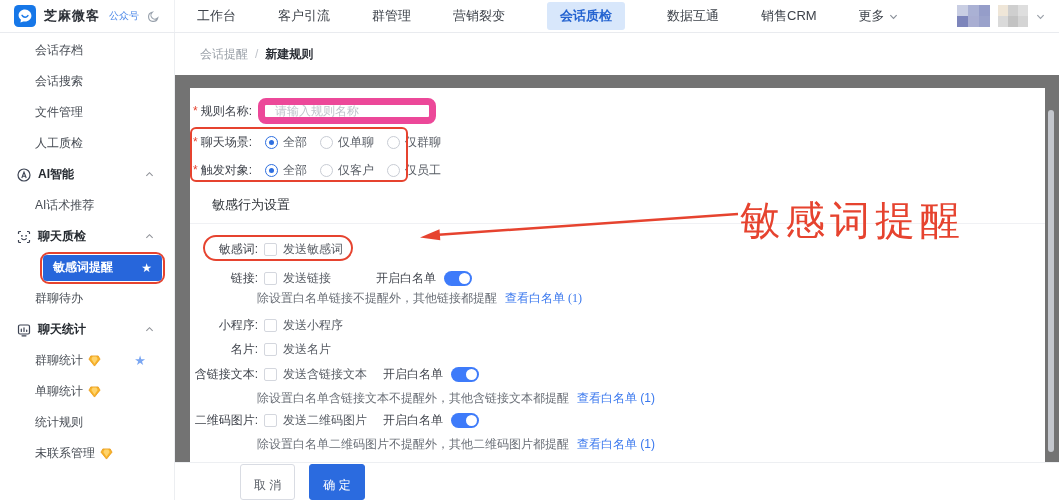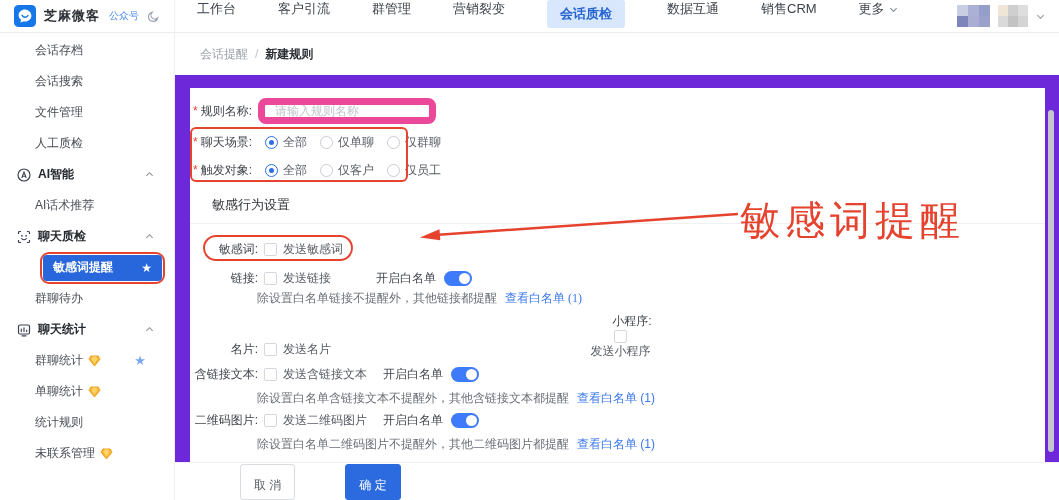--- a/index.html
+++ b/index.html
@@ -8,21 +8,21 @@
   #app { position:relative; width:1059px; height:500px; overflow:hidden; background:#fff; }
 
   
   .topbar { position:absolute; left:0; top:0; width:1059px; height:33px; background:#fff;
             border-bottom:1px solid #e9ebef; display:flex; align-items:center; z-index:5; }
   .brand-area { width:175px; height:100%; display:flex; align-items:center; padding-left:12px; border-right:1px solid #eef0f3; }
   .logo { width:22px; height:22px; margin-left:2px; flex:none; }
   .brand { font-size:13px; font-weight:bold; color:#2b2f36; margin-left:8px; letter-spacing:1px; }
   .brand-tag { font-size:10px; color:#4a87e8; margin-left:9px; }
   .moon { margin-left:8px; display:flex; align-items:center; }
-  .topnav { display:flex; align-items:flex-start; gap:42px; margin-left:22px; height:100%; }
+  .topnav { display:flex; align-items:center; gap:42px; margin-left:22px; height:100%; }
   .nav-item { font-size:13px; color:#3d424a; cursor:pointer; display:flex; align-items:center; gap:4px; white-space:nowrap; }
   .nav-item.active { background:#d8e7fb; color:#2463d0; font-weight:bold; padding:5px 13px; border-radius:3px; }
   .user-area { margin-left:auto; margin-right:14px; display:flex; align-items:center; gap:8px; }
   .mosaic { display:grid; grid-template-columns:repeat(3,1fr); grid-template-rows:repeat(2,1fr); width:33px; height:22px; }
   .m1 i:nth-child(1){background:#c9cee3}.m1 i:nth-child(2){background:#aab1d4}.m1 i:nth-child(3){background:#959dc9}
   .m1 i:nth-child(4){background:#7d85bb}.m1 i:nth-child(5){background:#a9aed2}.m1 i:nth-child(6){background:#9aa2cb}
   .m2 { width:30px; }
   .m2 i:nth-child(1){background:#efe6d8}.m2 i:nth-child(2){background:#cfcfcf}.m2 i:nth-child(3){background:#dedede}
   .m2 i:nth-child(4){background:#dadada}.m2 i:nth-child(5){background:#c3c3c3}.m2 i:nth-child(6){background:#d4d4d4}
 
@@ -36,21 +36,21 @@
   .s-chev { margin-left:auto; margin-right:20px; display:flex; align-items:center; }
   .gem { margin-left:5px; display:flex; align-items:center; }
   .star-blue { margin-left:auto; margin-right:28px; color:#7aa6f2; font-size:13px; }
   .active-row { height:31px; display:flex; align-items:center; }
   .red-ring { margin-left:40px; width:125px; border:2px solid #e6432f; border-radius:9px; padding:1px; }
   .active-item { height:26px; background:#2766db; border-radius:4px; display:flex; align-items:center;
                  padding:0 10px; color:#fff; font-weight:bold; font-size:12px; }
   .star-w { margin-left:auto; color:#fff; font-size:12px; }
 
   
-  .main { position:absolute; left:175px; top:33px; width:884px; height:467px; background:#6d28d9; }
+  .main { position:absolute; left:175px; top:33px; width:884px; height:467px; background:#737373; }
   .crumbbar { position:absolute; left:0; top:0; width:884px; height:42px; background:#fff;
               display:flex; align-items:center; padding-left:25px; font-size:12px; }
   .crumb-parent { color:#9aa0a8; cursor:pointer; }
   .crumb-sep { color:#c0c4cb; margin:0 7px; }
   .crumb-cur { color:#2b2f36; font-weight:bold; }
   .card { position:absolute; left:15px; top:55px; width:855px; height:374px; background:#fff; }
   .f-row { position:absolute; left:0; right:0; height:24px; display:flex; align-items:center; font-size:12px; color:#565b63; }
   .f-lbl { flex:none; text-align:right; color:#41454d; }
   .w62 { width:62px; } .w68 { width:68px; }
   .req { color:#e6432f; font-style:normal; margin-right:3px; }
@@ -68,21 +68,21 @@
   .toggle { margin-left:8px; width:28px; height:15px; border-radius:8px; background:#3e7bfa; position:relative; cursor:pointer; flex:none; }
   .toggle .knob { position:absolute; right:2px; top:2px; width:11px; height:11px; border-radius:50%; background:#fff; }
   .section-title { position:absolute; left:10px; top:108px; font-size:13px; color:#2f3338;margin-left:12px; }
   .divider { position:absolute; left:0; right:0; top:135px; border-top:1px solid #f0f1f4; }
   .note-row { position:absolute; left:67px; height:16px; display:flex; align-items:center; font-size:12px; color:#6b7078; }
   .wl-link { color:#3a78ee; margin-left:8px; cursor:pointer; text-decoration:none; }
   .footbar { position:absolute; left:0; top:429px; width:884px; height:38px; background:#fff;
              border-top:1px solid #edeff2; display:flex; align-items:center; padding-left:65px; gap:14px; }
   .btn { height:36px; padding:12px 13px; border-radius:3px; font-size:12px; cursor:pointer; font-family:inherit; }
   .btn-cancel { background:#fff; border:1px solid #d9dce3; color:#565b63; }
-  .btn-ok { background:#2b6bdf; border:1px solid #2b6bdf; color:#fff;margin-left:36px; }
+  .btn-ok { background:#2b6bdf; border:1px solid #2b6bdf; color:#fff; }
 
   
   .ann-box1 { position:absolute; left:190px; top:127px; width:218px; height:55px;
               border:2px solid #e6432f; border-radius:6px; z-index:6; pointer-events:none; }
   .ann-box2 { position:absolute; left:203px; top:235px; width:150px; height:26px;
               border:2px solid #e6432f; border-radius:13px; z-index:6; pointer-events:none; }
   .callout { position:absolute; left:740px; top:193px; font-size:40px; color:#e6432f;
              letter-spacing:5px; z-index:6; white-space:nowrap; }
   .arrow-svg { position:absolute; left:405px; top:200px; z-index:6; pointer-events:none; }
 
@@ -322,21 +322,21 @@
         <span class="wl-lbl">开启白名单</span>
         <span class="toggle">
             <span class="knob"></span>
           </span>
       </div>
       <div class="note-row" style="top:202px;font-family:Liberation Serif, serif;">
         <span>除设置白名单链接不提醒外，其他链接都提醒</span>
         <a class="wl-link">查看白名单 (1)</a>
       </div>
 
-      <div class="f-row" style="top:225px;flex-direction:column;">
+      <div class="f-row" style="top:225px;">
         <span class="f-lbl w68">小程序:</span>
         <span class="cb"></span>
         <span class="cb-lbl">发送小程序</span>
       </div>
 
       <div class="f-row" style="top:249px;">
         <span class="f-lbl w68">名片:</span>
         <span class="cb"></span>
         <span class="cb-lbl">发送名片</span>
       </div>

